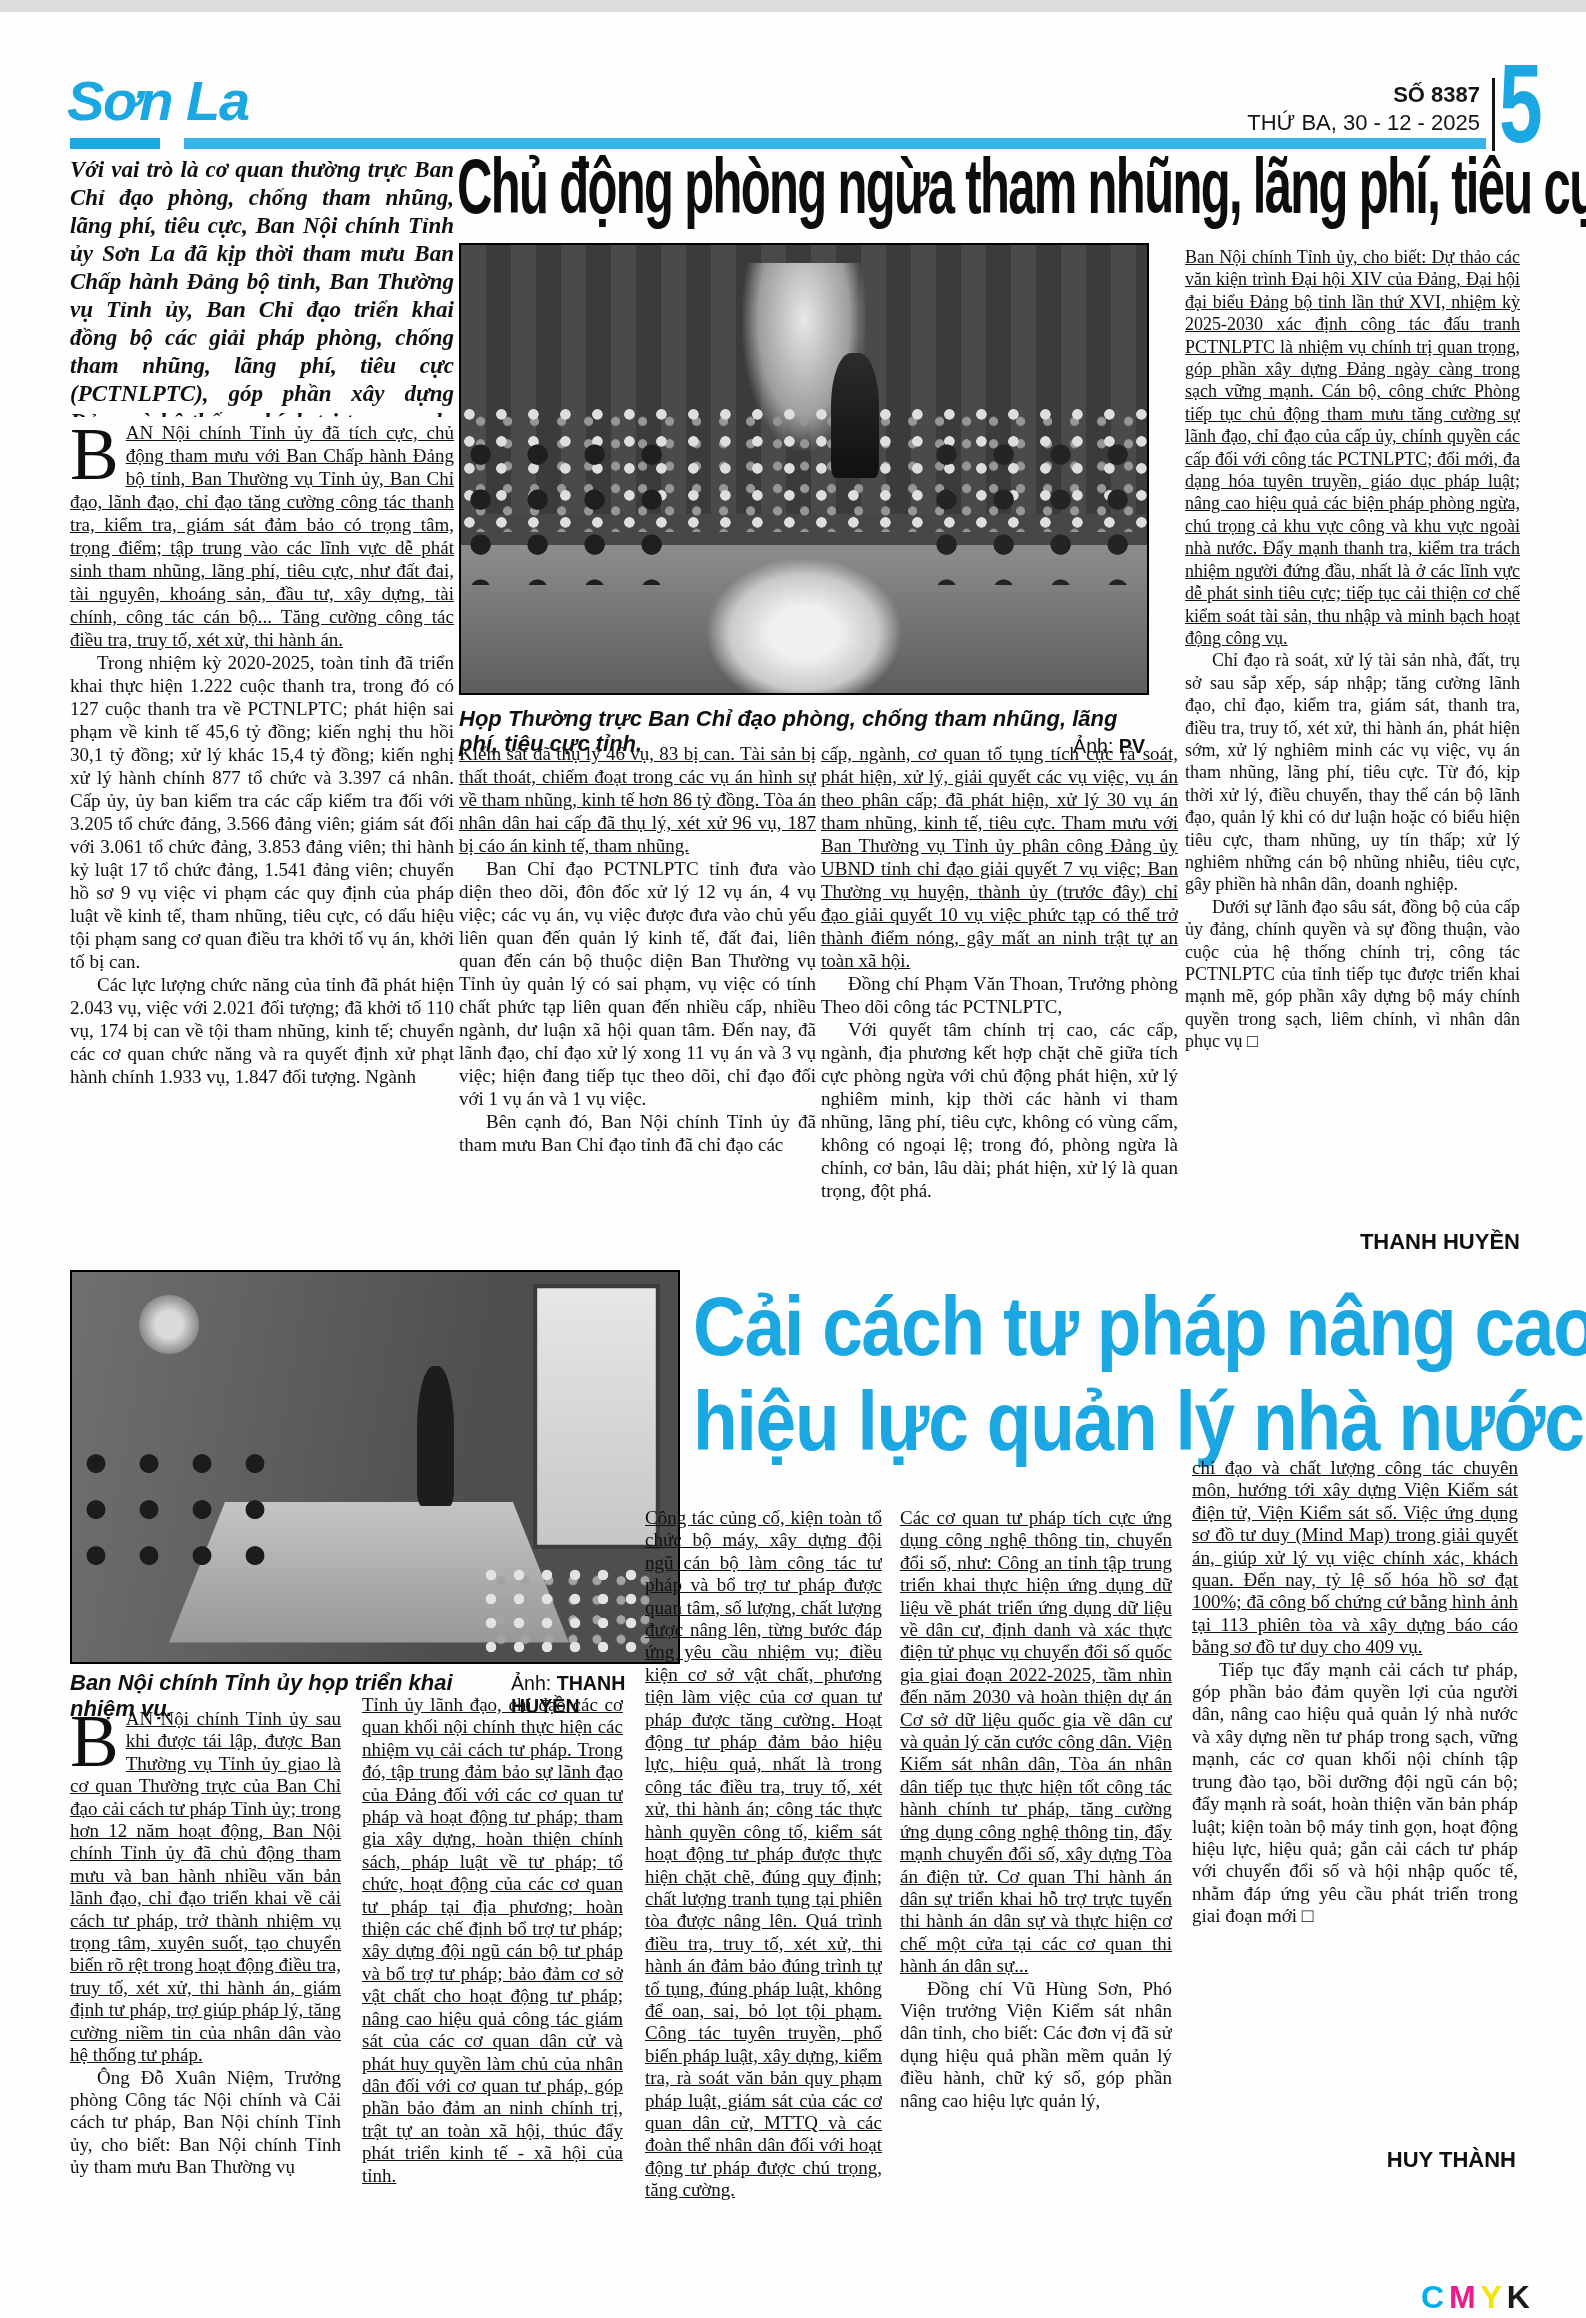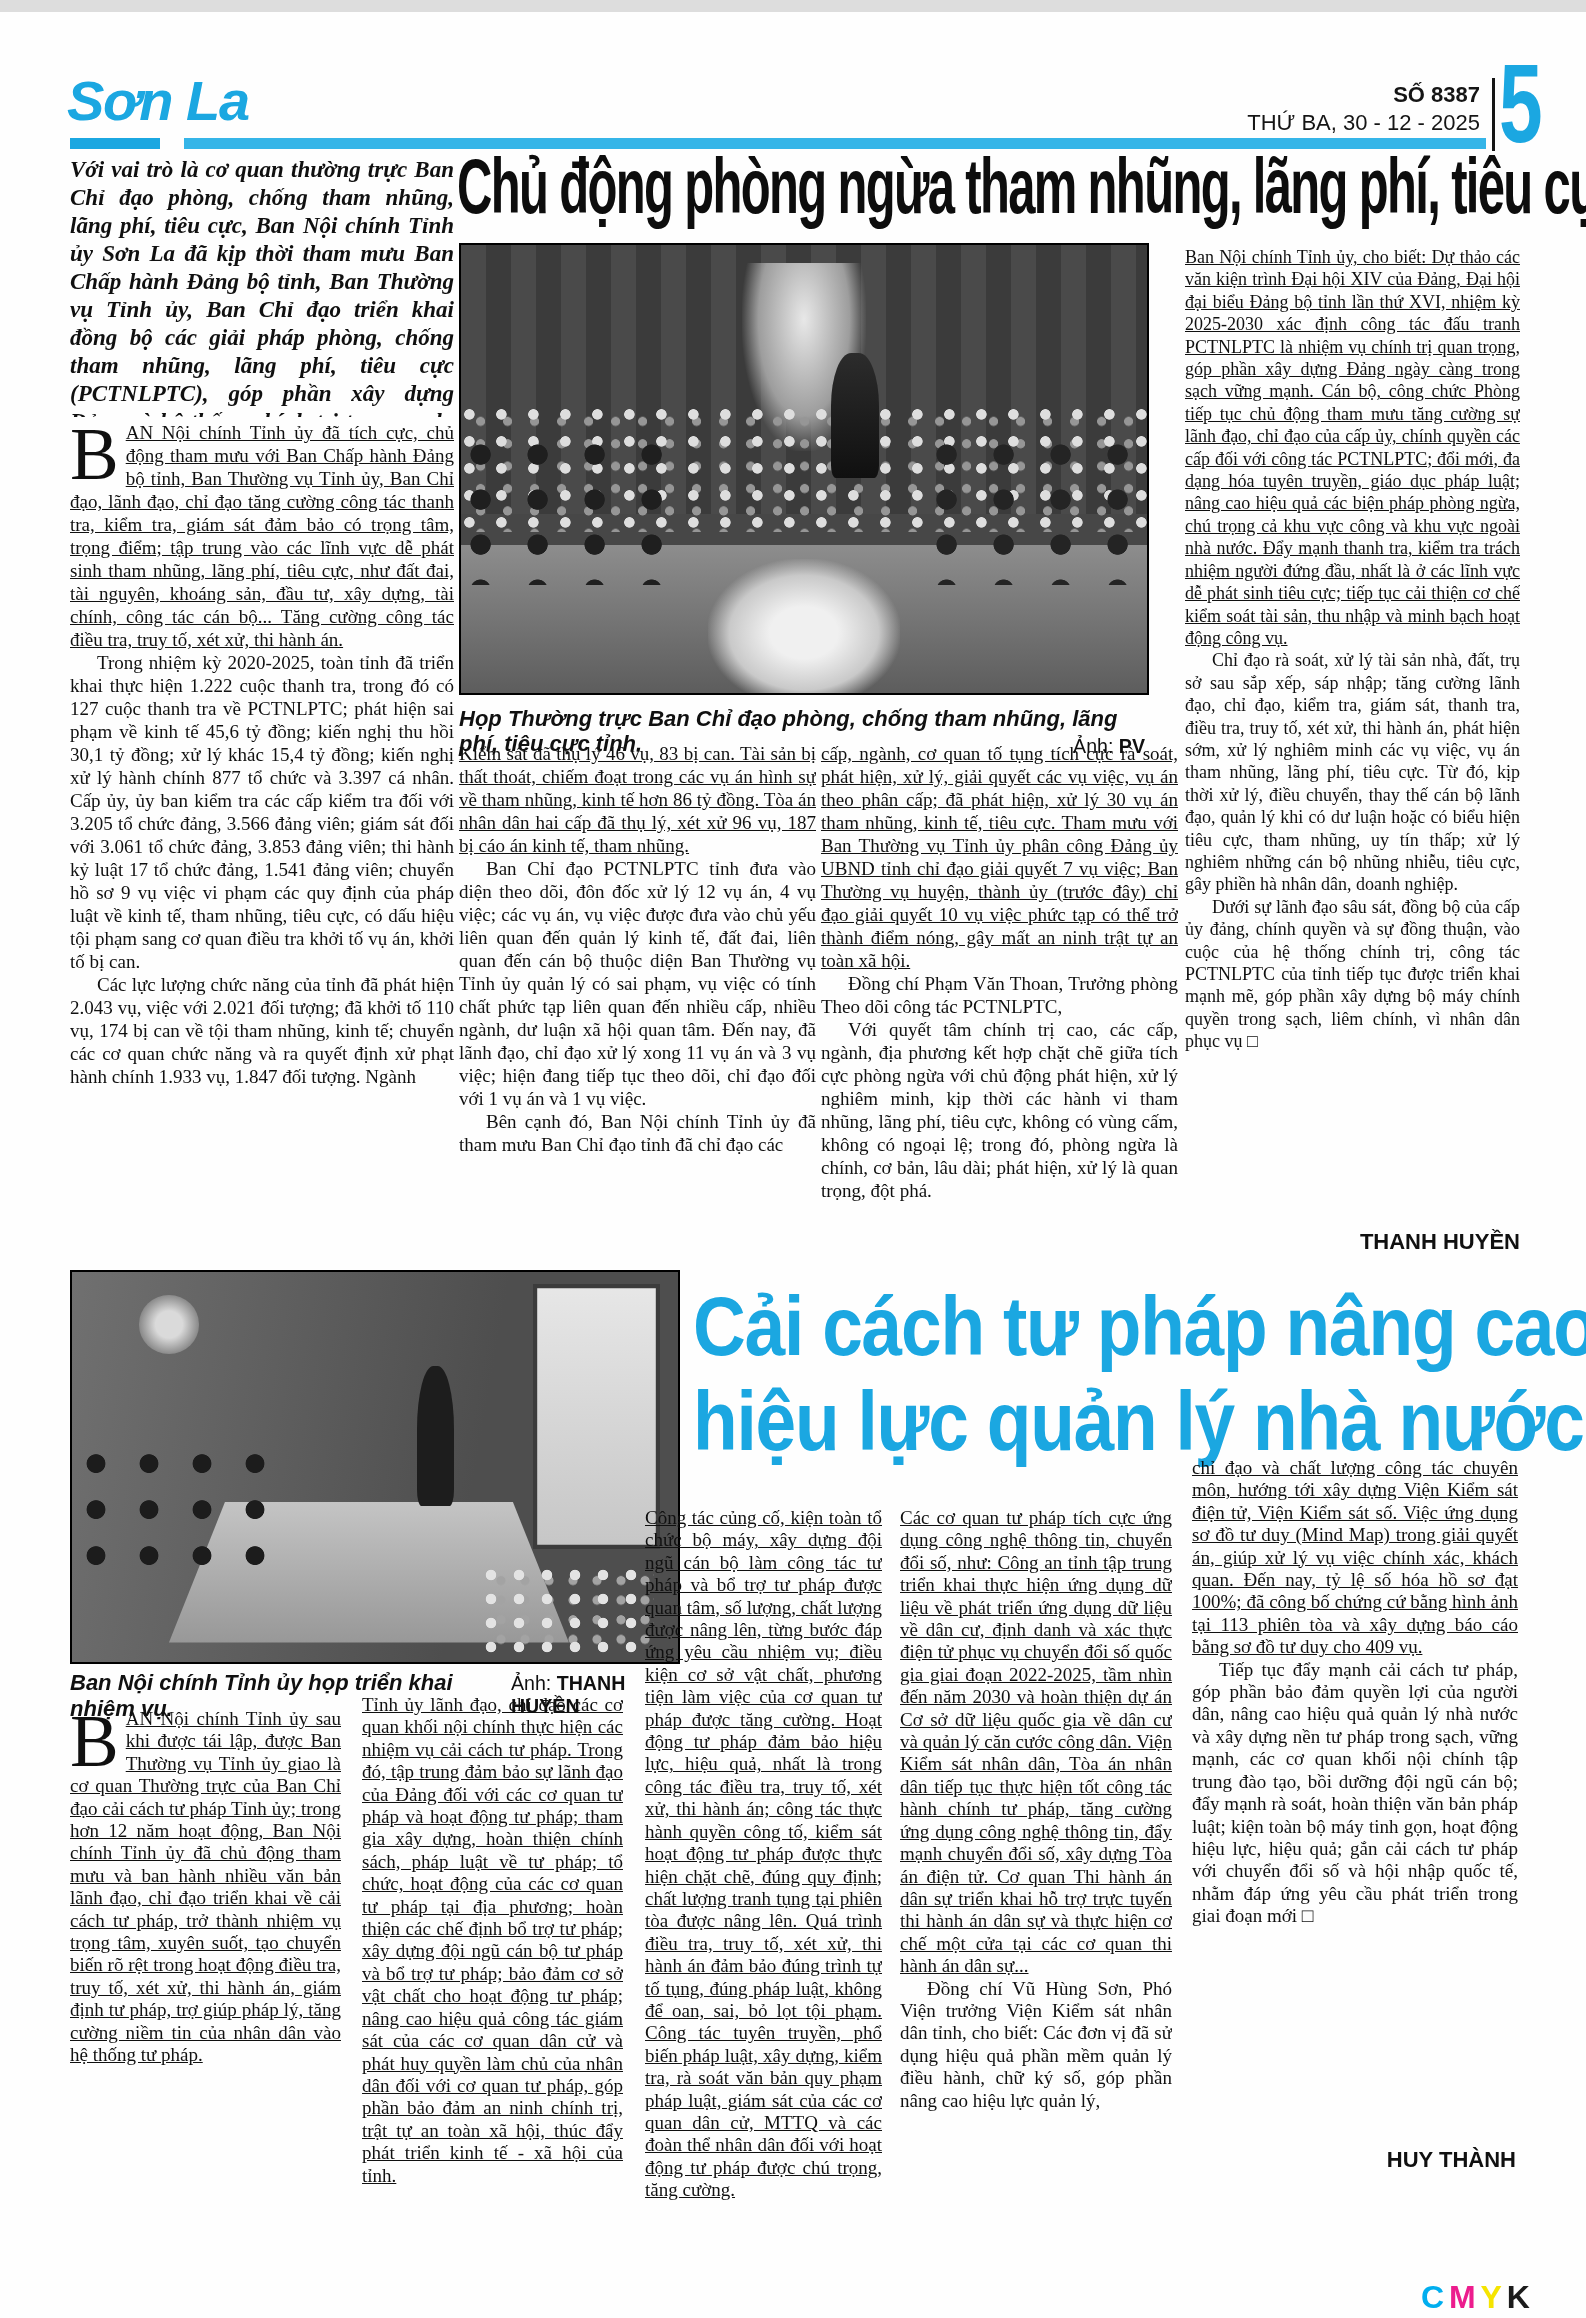--- a/index.html
+++ b/index.html
@@ -188,20 +188,21 @@
     </span>
   </div>
 
   <div class="abs h2">
     <span>Cải cách tư pháp nâng cao</span>
     <span>hiệu lực quản lý nhà nước</span>
   </div>
 
   <div class="bodycol sz-c cA">
     <p class="np"><span class="dropcap">B</span><span>AN Nội chính Tỉnh ủy sau khi được tái lập, được Ban Thường vụ Tỉnh ủy giao là cơ quan Thường trực của Ban Chỉ đạo cải cách tư pháp Tỉnh ủy; trong hơn 12 năm hoạt động, Ban Nội chính Tỉnh ủy đã chủ động tham mưu và ban hành nhiều văn bản lãnh đạo, chỉ đạo triển khai về cải cách tư pháp, trở thành nhiệm vụ trọng tâm, xuyên suốt, tạo chuyển biến rõ rệt trong hoạt động điều tra, truy tố, xét xử, thi hành án, giám định tư pháp, trợ giúp pháp lý, tăng cường niềm tin của nhân dân vào hệ thống tư pháp.</span></p>
+    <p>Ông Đỗ Xuân Niệm, Trưởng phòng Công tác Nội chính và Cải cách tư pháp, Ban Nội chính Tỉnh ủy, cho biết: Ban Nội chính Tỉnh ủy tham mưu Ban Thường vụ</p>
   </div>
   <div class="bodycol sz-c cB">
     <p class="np">Tỉnh ủy lãnh đạo, chỉ đạo các cơ quan khối nội chính thực hiện các nhiệm vụ cải cách tư pháp. Trong đó, tập trung đảm bảo sự lãnh đạo của Đảng đối với các cơ quan tư pháp và hoạt động tư pháp; tham gia xây dựng, hoàn thiện chính sách, pháp luật về tư pháp; tổ chức, hoạt động của các cơ quan tư pháp tại địa phương; hoàn thiện các chế định bổ trợ tư pháp; xây dựng đội ngũ cán bộ tư pháp và bổ trợ tư pháp; bảo đảm cơ sở vật chất cho hoạt động tư pháp; nâng cao hiệu quả công tác giám sát của các cơ quan dân cử và phát huy quyền làm chủ của nhân dân đối với cơ quan tư pháp, góp phần bảo đảm an ninh chính trị, trật tự an toàn xã hội, thúc đẩy phát triển kinh tế - xã hội của tỉnh.</p>
   </div>
   <div class="bodycol sz-c cC">
     <p class="np">Công tác củng cố, kiện toàn tổ chức bộ máy, xây dựng đội ngũ cán bộ làm công tác tư pháp và bổ trợ tư pháp được quan tâm, số lượng, chất lượng được nâng lên, từng bước đáp ứng yêu cầu nhiệm vụ; điều kiện cơ sở vật chất, phương tiện làm việc của cơ quan tư pháp được tăng cường. Hoạt động tư pháp đảm bảo hiệu lực, hiệu quả, nhất là trong công tác điều tra, truy tố, xét xử, thi hành án; công tác thực hành quyền công tố, kiểm sát hoạt động tư pháp được thực hiện chặt chẽ, đúng quy định; chất lượng tranh tụng tại phiên tòa được nâng lên. Quá trình điều tra, truy tố, xét xử, thi hành án đảm bảo đúng trình tự tố tụng, đúng pháp luật, không để oan, sai, bỏ lọt tội phạm. Công tác tuyên truyền, phổ biến pháp luật, xây dựng, kiểm tra, rà soát văn bản quy phạm pháp luật, giám sát của các cơ quan dân cử, MTTQ và các đoàn thể nhân dân đối với hoạt động tư pháp được chú trọng, tăng cường.</p>
   </div>
   <div class="bodycol sz-c cD">
     <p class="np">Các cơ quan tư pháp tích cực ứng dụng công nghệ thông tin, chuyển đổi số, như: Công an tỉnh tập trung triển khai thực hiện ứng dụng dữ liệu về phát triển ứng dụng dữ liệu về dân cư, định danh và xác thực điện tử phục vụ chuyển đổi số quốc gia giai đoạn 2022-2025, tầm nhìn đến năm 2030 và hoàn thiện dự án Cơ sở dữ liệu quốc gia về dân cư và quản lý căn cước công dân. Viện Kiểm sát nhân dân, Tòa án nhân dân tiếp tục thực hiện tốt công tác hành chính tư pháp, tăng cường ứng dụng công nghệ thông tin, đẩy mạnh chuyển đổi số, xây dựng Tòa án điện tử. Cơ quan Thi hành án dân sự triển khai hỗ trợ trực tuyến thi hành án dân sự và thực hiện cơ chế một cửa tại các cơ quan thi hành án dân sự...</p>
     <p>Đồng chí Vũ Hùng Sơn, Phó Viện trưởng Viện Kiểm sát nhân dân tỉnh, cho biết: Các đơn vị đã sử dụng hiệu quả phần mềm quản lý điều hành, chữ ký số, góp phần nâng cao hiệu lực quản lý,</p>

